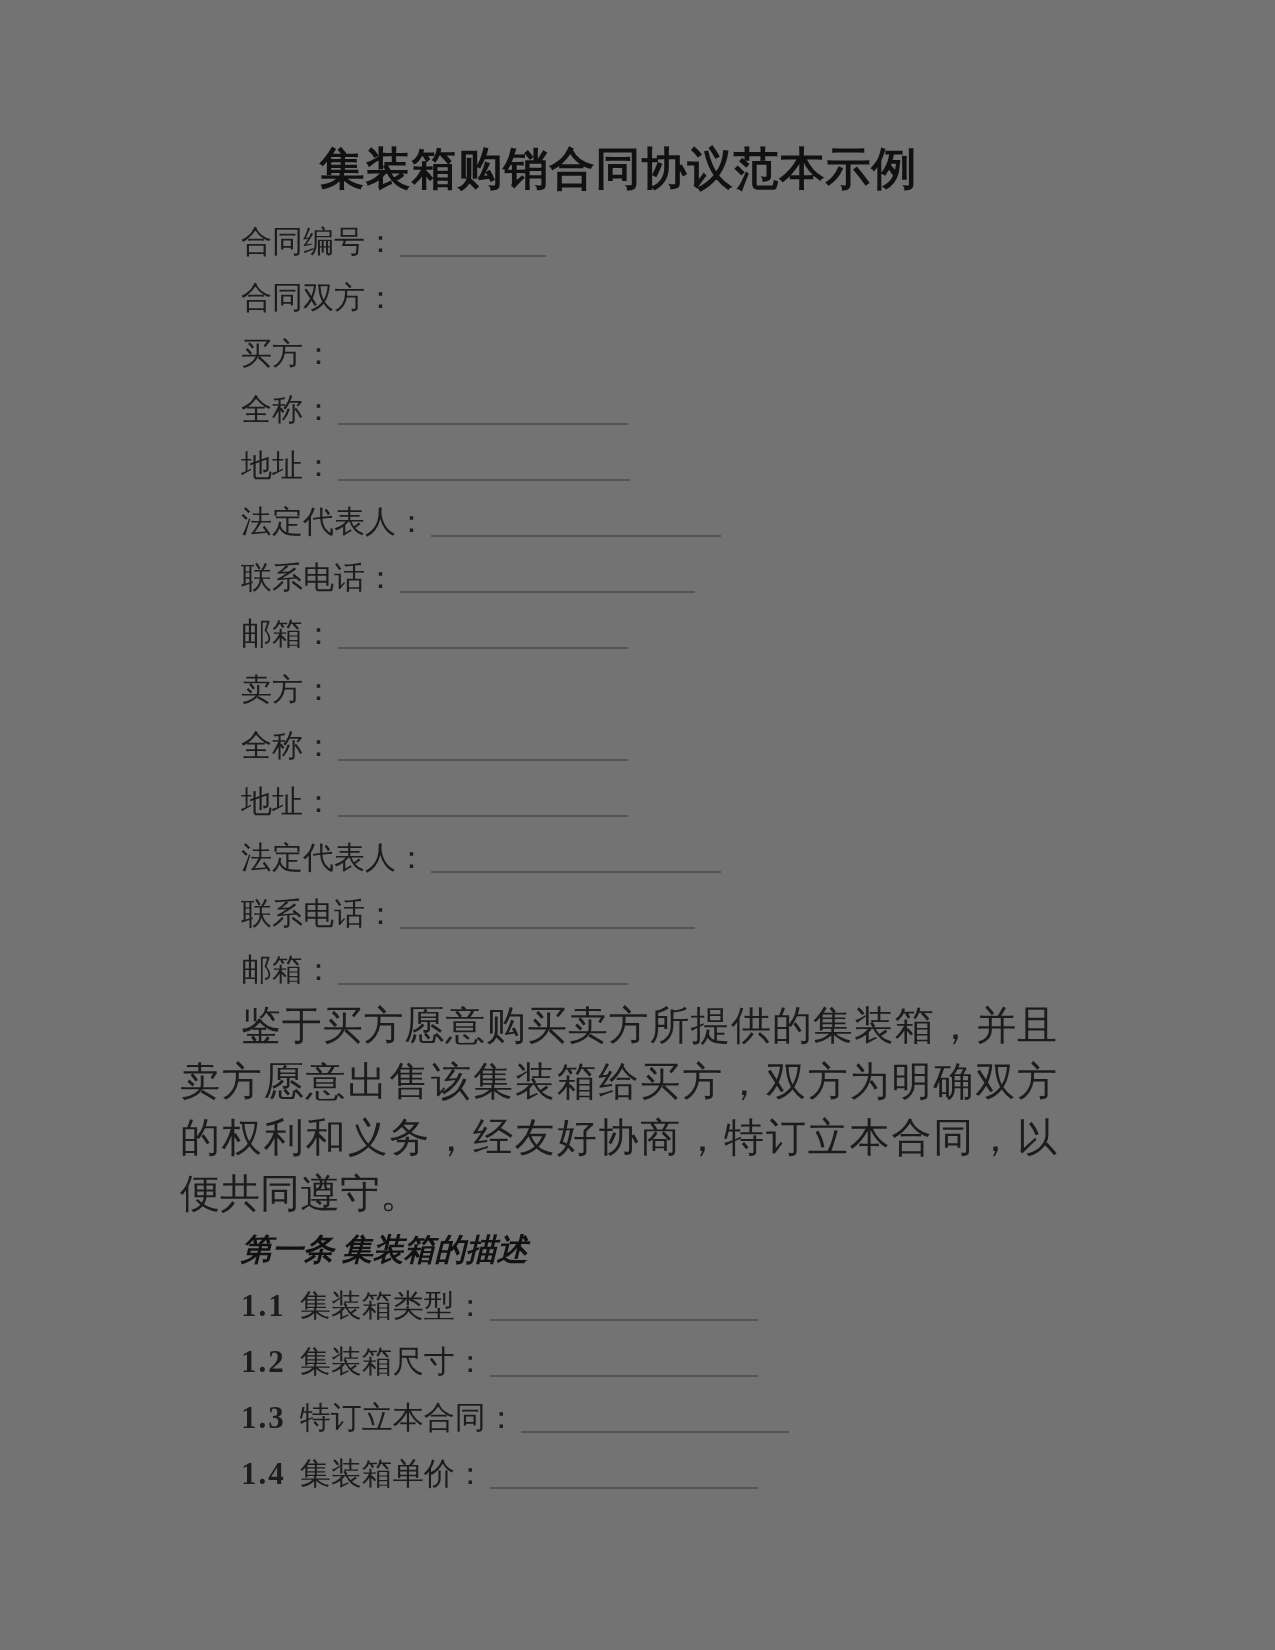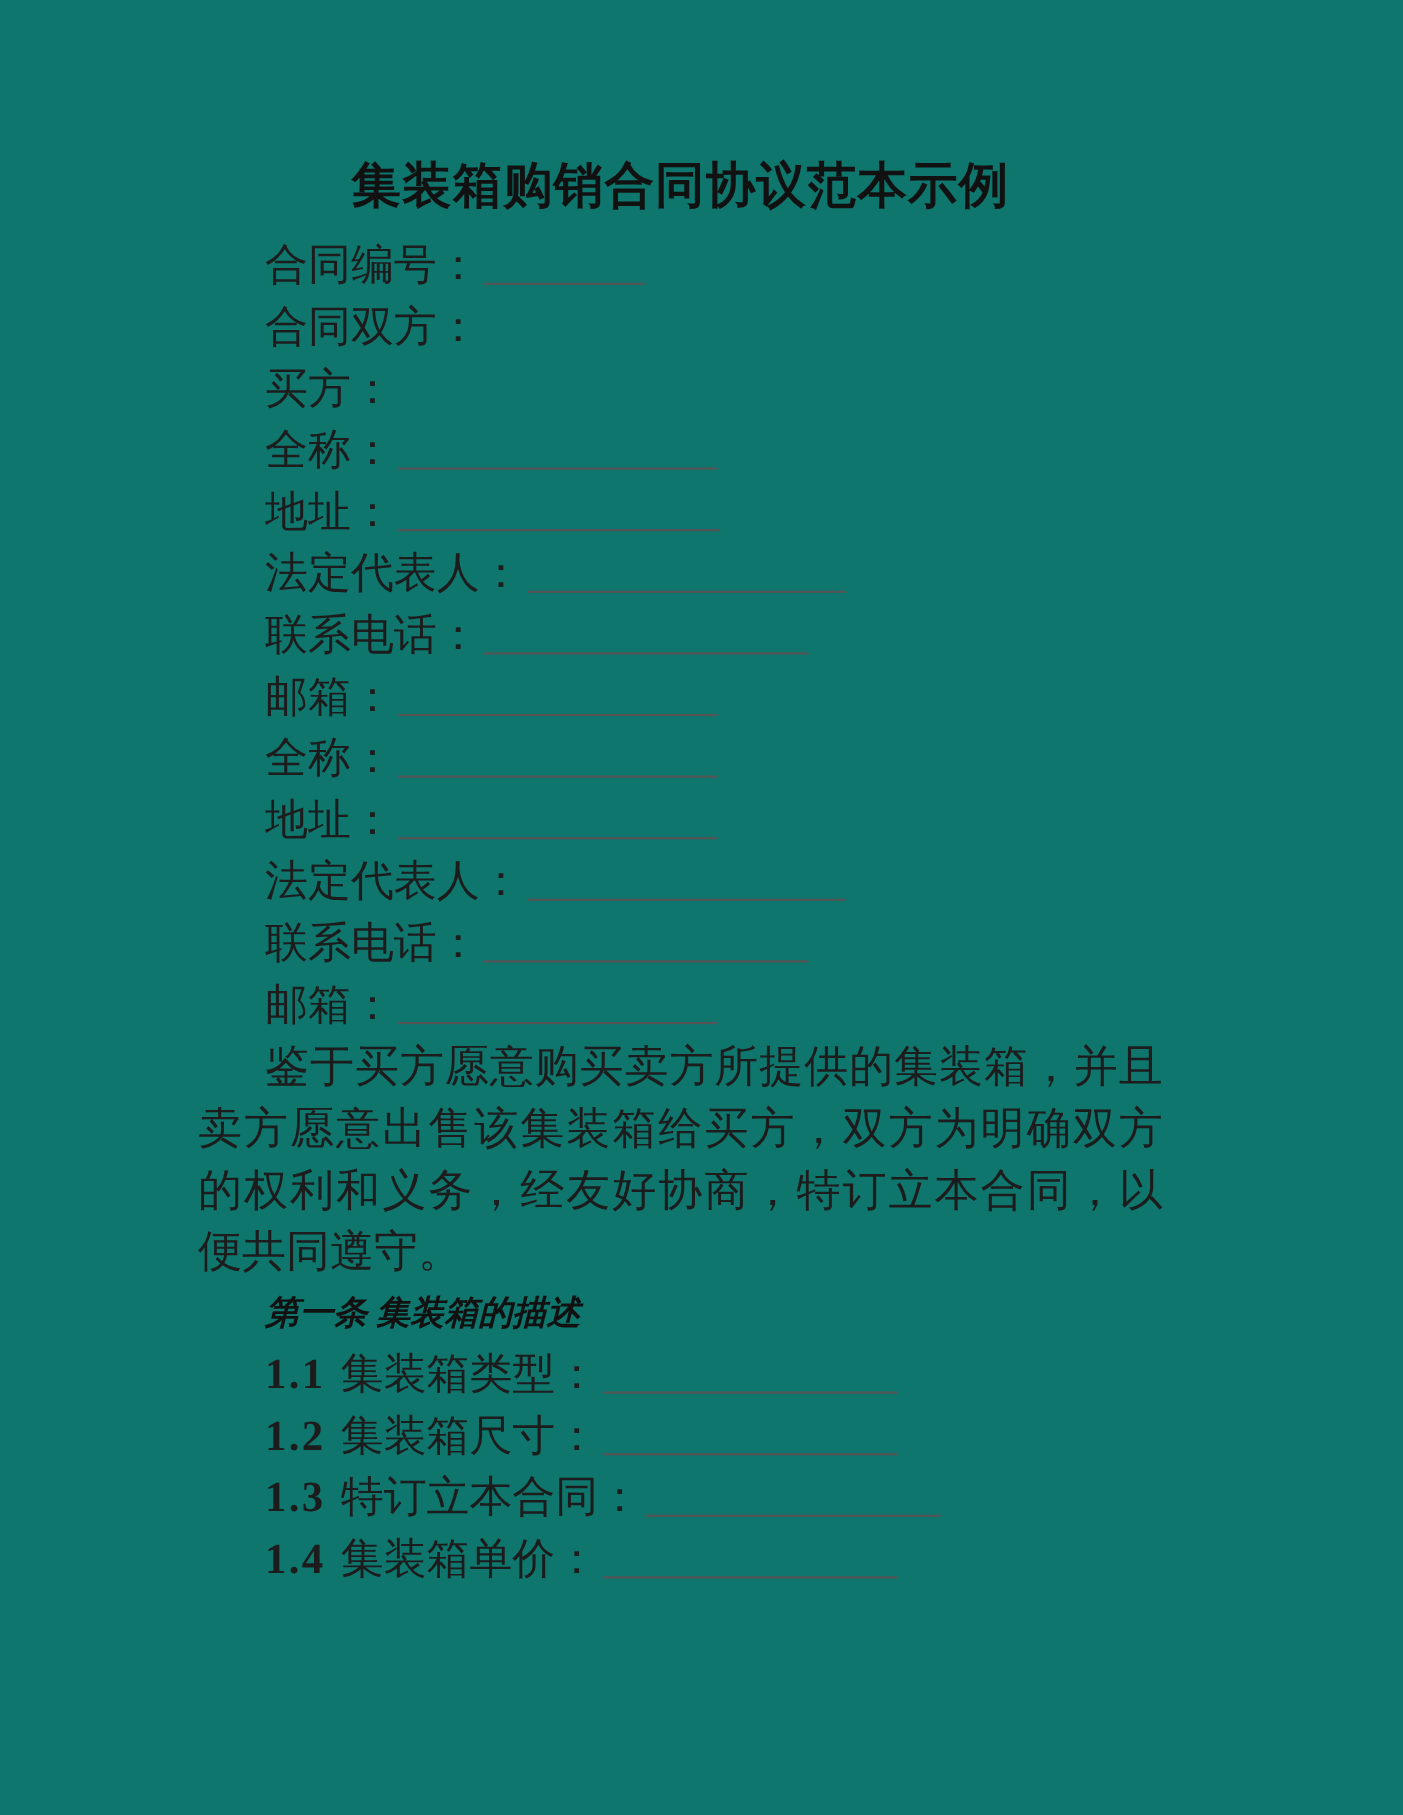--- a/index.html
+++ b/index.html
@@ -4,21 +4,21 @@
 <style>
   html, body {
     margin: 0;
     padding: 0;
     background: #ffffff;
   }
   .page {
     position: relative;
     width: 1275px;
     height: 1650px;
-    background: #0f766e;
+    background: #737373;
     font-family: "Liberation Serif", "DejaVu Serif", serif;
     color: #1c1c1c;
     overflow: hidden;
     box-sizing: border-box;
   }
   .content {
     margin-left: 180px;
     margin-right: 218px; 
   }
   h1.doc-title {
@@ -29,21 +29,21 @@
     line-height: 62px;
     font-weight: bold;
     letter-spacing: 1px;
     color: #111111;
   }
   .fields {
     margin-top: 14px;
   }
   .field-line {
     padding-left: 61px;  
-    font-size: 39px;
+    font-size: 31px;
     line-height: 56px;
     height: 56px;
     white-space: nowrap;
   }
   .blank {
     display: inline-block;
     height: 30px;
     border-bottom: 2px solid #555555;
     transform: translateY(5px);
     margin-left: 4px;
@@ -80,20 +80,21 @@
 
     <div class="fields">
         <div class="field-line"><span class="label">合同编号：</span><span class="blank" style="width: 146px;"></span></div>
         <div class="field-line"><span class="label">合同双方：</span></div>
         <div class="field-line"><span class="label">买方：</span></div>
         <div class="field-line"><span class="label">全称：</span><span class="blank" style="width: 290px;"></span></div>
         <div class="field-line"><span class="label">地址：</span><span class="blank" style="width: 292px;"></span></div>
         <div class="field-line"><span class="label">法定代表人：</span><span class="blank" style="width: 290px;"></span></div>
         <div class="field-line"><span class="label">联系电话：</span><span class="blank" style="width: 295px;"></span></div>
         <div class="field-line"><span class="label">邮箱：</span><span class="blank" style="width: 290px;"></span></div>
+        <div class="field-line"><span class="label">卖方：</span></div>
         <div class="field-line"><span class="label">全称：</span><span class="blank" style="width: 290px;"></span></div>
         <div class="field-line"><span class="label">地址：</span><span class="blank" style="width: 290px;"></span></div>
         <div class="field-line"><span class="label">法定代表人：</span><span class="blank" style="width: 290px;"></span></div>
         <div class="field-line"><span class="label">联系电话：</span><span class="blank" style="width: 295px;"></span></div>
         <div class="field-line"><span class="label">邮箱：</span><span class="blank" style="width: 290px;"></span></div>
       </div>
 
     <p class="preamble">鉴于买方愿意购买卖方所提供的集装箱，并且卖方愿意出售该集装箱给买方，双方为明确双方的权利和义务，经友好协商，特订立本合同，以便共同遵守。</p>
 
     <h2 class="section-heading">第一条 集装箱的描述</h2>

